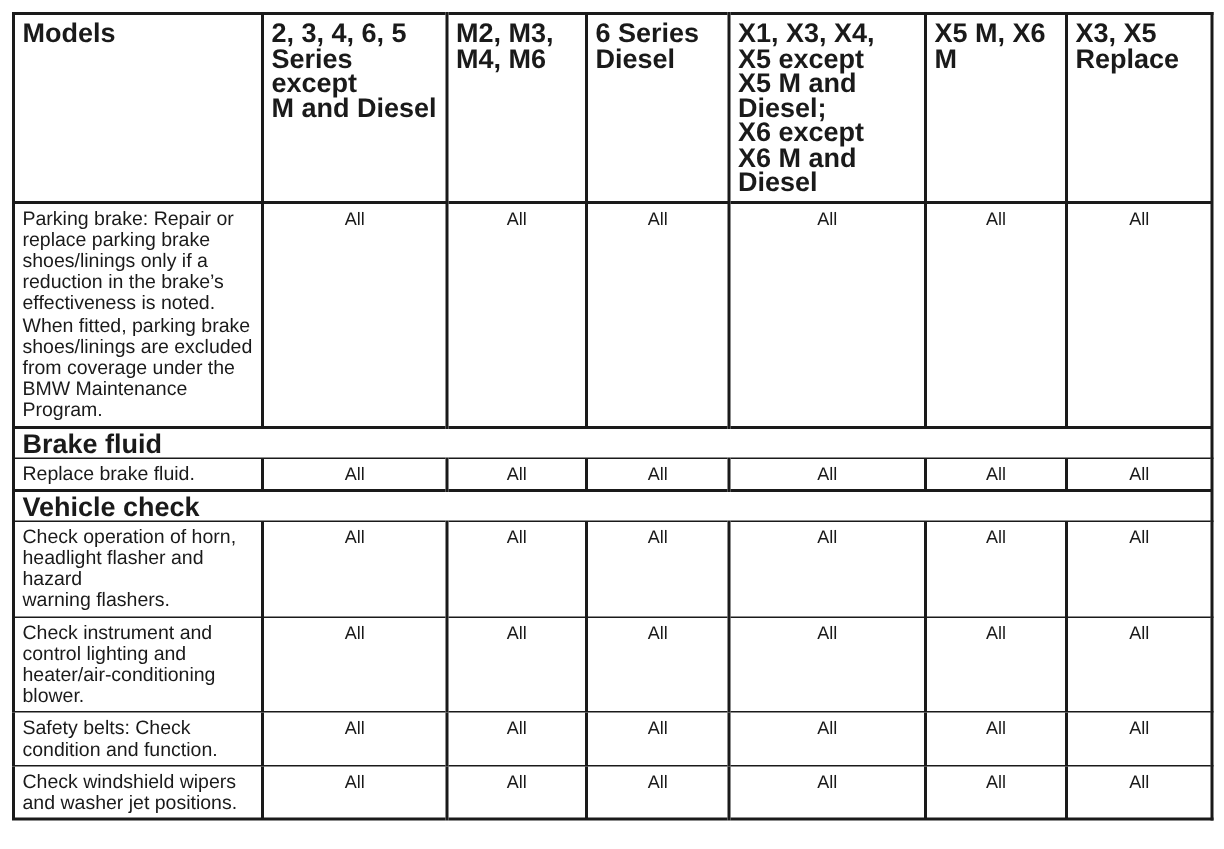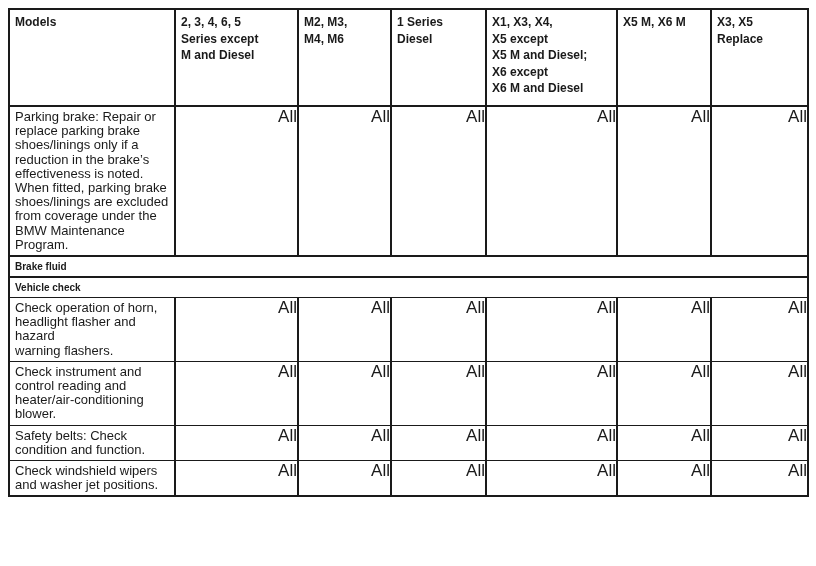--- a/index.html
+++ b/index.html
@@ -26,42 +26,42 @@
   col.c6 { width: 94px; }
   col.c7 { width: 97px; }
   th, td {
     border-left: 2px solid #1a1a1a;
     border-top: 1px solid #1a1a1a;
     vertical-align: top;
   }
   thead tr { height: 97px; }
   thead th {
     text-align: left;
-    font-size: 12px;
+    font-size: 18px;
     line-height: 16.5px;
     font-weight: bold;
     padding: 4px 4px 4px 5px;
     white-space: pre-line;
     border-bottom: 2px solid #1a1a1a;
   }
   td.label-cell {
     font-size: 13px;
     line-height: 14.2px;
     padding: 3px 4px 3px 5px;
     white-space: pre-line;
   }
   td.value-cell {
-    font-size: 17px;
+    font-size: 12px;
     line-height: 14px;
-    text-align: right;
+    text-align: center;
     padding-top: 3px;
   }
   tr.section-row td {
     font-weight: bold;
-    font-size: 10px;
+    font-size: 18px;
     line-height: 14px;
     padding: 3px 4px 2px 5px;
     border-top: 2px solid #1a1a1a;
     border-bottom: 1px solid #1a1a1a;
   }
 </style>
 </head>
 <body>
 
 <div class="page">
@@ -76,21 +76,21 @@
         <col class="c7">
     </colgroup>
     <thead>
       <tr id="header-row">
           <th>Models</th>
           <th>2, 3, 4, 6, 5
 Series except
 M and Diesel</th>
           <th>M2, M3,
 M4, M6</th>
-          <th>1 Series
+          <th>6 Series
 Diesel</th>
           <th>X1, X3, X4,
 X5 except
 X5 M and Diesel;
 X6 except
 X6 M and Diesel</th>
           <th>X5 M, X6 M</th>
           <th>X3, X5
 Replace</th>
         </tr>
@@ -110,37 +110,46 @@
           <td class="value-cell">All</td>
           <td class="value-cell">All</td>
           <td class="value-cell">All</td>
           <td class="value-cell">All</td>
           <td class="value-cell">All</td>
           <td class="value-cell">All</td>
         </tr>
         <tr class="section-row" style="height: 20px;">
           <td colspan="7">Brake fluid</td>
         </tr>
+        <tr style="height: 20px;">
+          <td class="label-cell">Replace brake fluid.</td>
+          <td class="value-cell">All</td>
+          <td class="value-cell">All</td>
+          <td class="value-cell">All</td>
+          <td class="value-cell">All</td>
+          <td class="value-cell">All</td>
+          <td class="value-cell">All</td>
+        </tr>
         <tr class="section-row" style="height: 16px;">
           <td colspan="7">Vehicle check</td>
         </tr>
         <tr style="height: 46px; padding-left: 20px;">
           <td class="label-cell">Check operation of horn,
 headlight flasher and hazard
 warning flashers.</td>
           <td class="value-cell">All</td>
           <td class="value-cell">All</td>
           <td class="value-cell">All</td>
           <td class="value-cell">All</td>
           <td class="value-cell">All</td>
           <td class="value-cell">All</td>
         </tr>
         <tr style="height: 60px;">
           <td class="label-cell">Check instrument and
-control reading and
+control lighting and
 heater/air-conditioning
 blower.</td>
           <td class="value-cell">All</td>
           <td class="value-cell">All</td>
           <td class="value-cell">All</td>
           <td class="value-cell">All</td>
           <td class="value-cell">All</td>
           <td class="value-cell">All</td>
         </tr>
         <tr style="height: 33px;">

